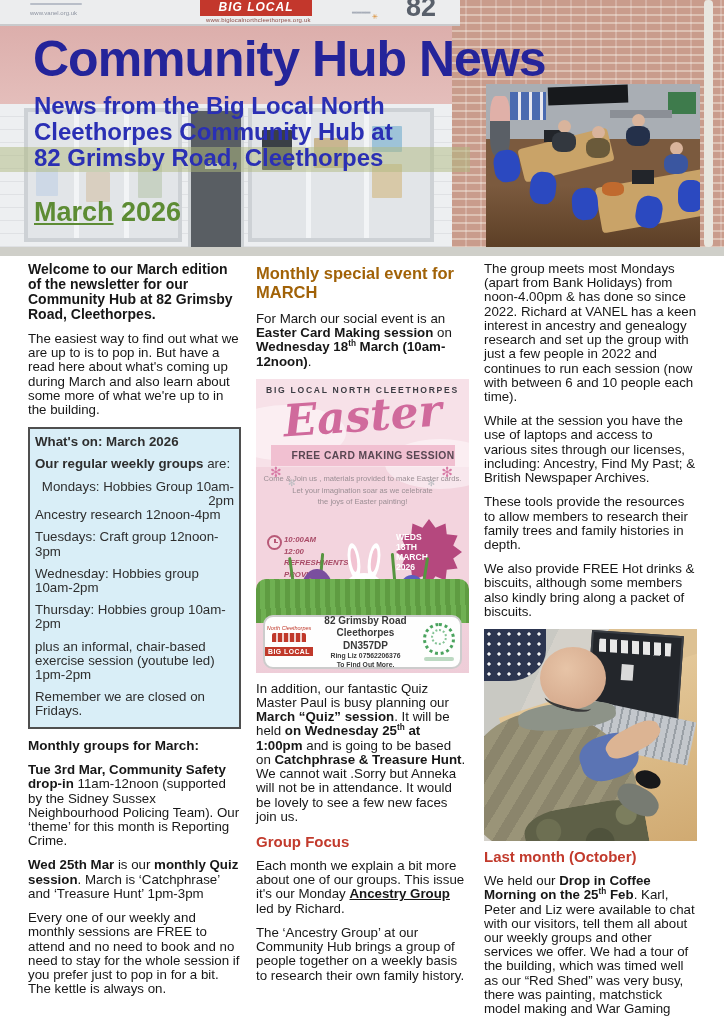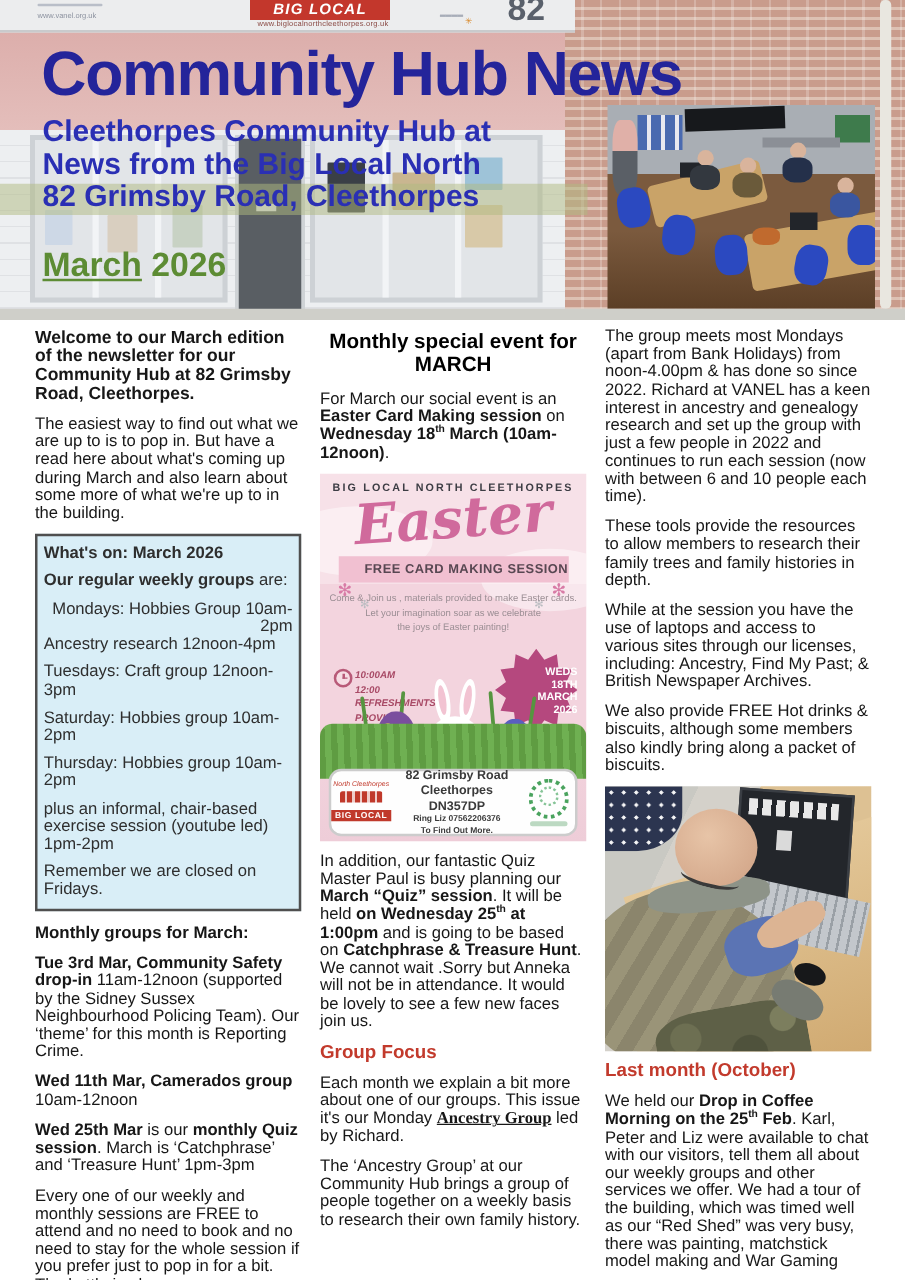--- a/index.html
+++ b/index.html
@@ -56,30 +56,30 @@
   .hd-title{position:absolute;left:33px;top:34px;margin:0;font-size:50px;line-height:1;
             font-weight:bold;letter-spacing:-1px;color:#24249a;}
   .hd-sub{position:absolute;left:34px;top:93px;font-size:24px;line-height:1.09;font-weight:bold;color:#2a2fb4;}
   .hd-date{position:absolute;left:34px;top:197px;font-size:27px;font-weight:bold;color:#5d8c34;}
   .hd-date .m{text-decoration:underline;}
 
   
   .col{position:absolute;top:262px;width:213px;font-size:13.3px;line-height:1.07;}
   .col1{left:28px;} .col2{left:256px;} .col3{left:484px;}
   .col p{margin:0 0 10px;}
-  .b{font-weight:bold;} .u{text-decoration:underline;font-family:Liberation Serif, serif;}
+  .b{font-weight:bold;} .u{text-decoration:underline;}
   sup{font-size:.62em;line-height:0;vertical-align:super;}
   .lead{font-weight:bold;font-size:14px;margin:0 0 7px;}
 
   .whats-on{background:#d9eef7;border:2px solid #4f4f4f;padding:6px 5px 0;margin:2px 0 10px;color:#2e2e2e;}
   .whats-on p{margin:0 0 8px;}
   .whats-on .tight{margin:0;text-align:right;}
   .wo-title{font-weight:bold;}
   .h-black{font-size:13.5px;font-weight:bold;margin:0 0 10px;}
-  .red-center{color:#000000;font-weight:bold;font-size:16.5px;line-height:1.15;text-align:center;margin:2px 0 10px;}
+  .red-center{color:#a16207;font-weight:bold;font-size:16.5px;line-height:1.15;text-align:left;margin:2px 0 10px;}
   .red-left{color:#c23a2c;font-weight:bold;font-size:15px;margin:2px 0 9px;}
 
   
   .flyer{position:relative;width:213px;height:294px;margin:2px 0 9px;overflow:hidden;
          background:linear-gradient(180deg,#f7e1e8 0 30%,#f3d4de 30% 70%,#eecdd8);}
   .fl-cloud{position:absolute;border-radius:50%;background:rgba(255,255,255,.45);}
   .fl-org{position:relative;margin-top:7px;text-align:center;font-size:8.6px;font-weight:bold;
           letter-spacing:1.7px;color:#3d3d44;}
   .fl-title{position:relative;text-align:center;font-family:"DejaVu Serif",serif;font-style:italic;
             font-weight:bold;font-size:44px;line-height:.95;color:#d06a9c;transform:rotate(-4deg);}
@@ -91,21 +91,21 @@
   .fl-banner::before{left:-13px;transform:skewY(12deg);}
   .fl-banner::after{right:-13px;transform:skewY(-12deg);}
   .fl-tag{position:relative;margin-top:7px;text-align:center;font-size:7.6px;color:#9b8e94;line-height:1.55;}
   .fl-time{position:absolute;left:11px;top:155px;font-size:7.8px;font-weight:bold;font-style:italic;
            color:#a84a66;line-height:1.5;padding-left:17px;}
   .clock{position:absolute;left:0;top:1px;width:11px;height:11px;border:2px solid #b85a78;border-radius:50%;background:#f6dde4;}
   .clock i{position:absolute;left:5px;top:2px;width:1.5px;height:4px;background:#b85a78;}
   .clock b{position:absolute;left:5px;top:5px;width:4px;height:1.5px;background:#b85a78;}
   .fl-badge{position:absolute;right:7px;top:140px;width:66px;height:66px;}
   .fl-badge svg{position:absolute;inset:0;}
-  .fl-badge-text{position:absolute;inset:0;display:flex;flex-direction:column;align-items:flex-end;justify-content:center;
+  .fl-badge-text{position:absolute;inset:0;display:flex;flex-direction:column;align-items:flex-start;justify-content:center;
                  color:#fff;font-weight:bold;font-size:8.6px;line-height:1.18;}
   .blade{position:absolute;width:3px;height:28px;background:#569540;border-radius:2px;}
   .fl-grass{position:absolute;left:0;bottom:50px;width:213px;height:44px;
             background:repeating-linear-gradient(88deg,#5f9c42 0 5px,#6fb052 5px 10px);border-radius:10px 10px 0 0;}
   .egg{position:absolute;border-radius:50% 50% 50% 50%/62% 62% 42% 42%;}
   .bunny{position:absolute;left:88px;bottom:66px;width:40px;height:48px;}
   .bn-ear{position:absolute;top:-16px;width:12px;height:36px;background:#fff;border-radius:50%;}
   .bn-ear i{position:absolute;left:3px;top:5px;width:6px;height:24px;background:#f2c3d2;border-radius:50%;}
   .bn-head{position:absolute;bottom:0;width:40px;height:34px;background:#fff;border-radius:50%;}
   .bn-eye{position:absolute;bottom:18px;width:4px;height:5px;background:#222;border-radius:50%;}
@@ -227,49 +227,48 @@
       <div class="pi-chair" style="left:150px;top:112px;transform:rotate(10deg);"></div>
       <div class="pi-chair" style="left:192px;top:96px;"></div>
       <div class="pi-bag"></div>
     </div>
 
     <div class="sage-band"></div>
     <div class="ph-ground"></div>
 
     <h1 class="hd-title">Community Hub News</h1>
     <div class="hd-sub">
+      <div>News from the Big Local North</div>
       <div>Cleethorpes Community Hub at</div>
-      <div>News from the Big Local North</div>
       <div>82 Grimsby Road, Cleethorpes</div>
     </div>
     <div class="hd-date">
       <span class="m">March</span>
       <span>2026</span>
     </div>
   </header>
 
   <section class="col col1">
     <p class="lead">Welcome to our March edition of the newsletter for our Community Hub at 82 Grimsby Road, Cleethorpes.</p>
     <p>The easiest way to find out what we are up to is to pop in. But have a read here about what's coming up during March and also learn about some more of what we're up to in the building.</p>
 
     <div class="whats-on">
       <p class="wo-title">What's on: March 2026</p>
       <p><span class="b">Our regular weekly groups</span><span> are:</span></p>
       <p class="tight">Mondays: Hobbies Group 10am-2pm</p>
       <p>Ancestry research 12noon-4pm</p>
       <p>Tuesdays: Craft group 12noon-3pm</p>
-      <p>Saturday: Hobbies group 10am-2pm</p>
+      <p>Wednesday: Hobbies group 10am-2pm</p>
       <p>Thursday: Hobbies group 10am-2pm</p>
       <p>plus an informal, chair-based exercise session (youtube led) 1pm-2pm</p>
       <p>Remember we are closed on Fridays.</p>
     </div>
 
     <h3 class="h-black">Monthly groups for March:</h3>
     <p><span class="b">Tue 3rd Mar, Community Safety drop-in</span><span> 11am-12noon (supported by the Sidney Sussex Neighbourhood Policing Team). Our ‘theme’ for this month is Reporting Crime.</span></p>
-    <p><span class="b">Wed 11th Mar, Camerados group</span><span> 10am-12noon</span></p>
     <p><span class="b">Wed 25th Mar</span><span> is our </span><span class="b">monthly Quiz session</span><span>. March is ‘Catchphrase’ and ‘Treasure Hunt’ 1pm-3pm</span></p>
     <p><span>Every one of our weekly and monthly sessions are FREE to attend and no need to book and no need to stay for the whole session if you prefer just to pop in for a bit. The kettle is always on.</span></p>
   </section>
 
   <section class="col col2">
     <h2 class="red-center">Monthly special event for MARCH</h2>
     <p><span>For March our social event is an </span><span class="b">Easter Card Making session</span><span> on </span><span class="b">Wednesday 18</span><sup class="b">th</sup><span class="b"> March (10am-12noon)</span><span>.</span></p>
 
     <div class="flyer">
       <div class="fl-cloud" style="left:-30px;top:26px;width:120px;height:56px;"></div>
@@ -350,22 +349,22 @@
     </div>
 
     <p><span>In addition, our fantastic Quiz Master Paul is busy planning our </span><span class="b">March “Quiz” session</span><span>.  It will be held </span><span class="b">on Wednesday 25</span><sup class="b">th</sup><span class="b"> at 1:00pm</span><span> and is going to be based on </span><span class="b">Catchphrase &amp; Treasure Hunt</span><span>. We cannot wait .Sorry but Anneka will not be in attendance. It would be lovely to see a few new faces join us.</span></p>
     <h3 class="red-left">Group Focus</h3>
     <p><span>Each month we explain a bit more about one of our groups. This issue it's our Monday </span><span class="b u">Ancestry Group</span><span> led by Richard.</span></p>
     <p><span>The ‘Ancestry Group’ at our Community Hub brings a group of people together on a weekly basis to research their own family history.</span></p>
   </section>
 
   <section class="col col3">
     <p>The group meets most Mondays (apart from Bank Holidays) from noon-4.00pm &amp; has done so since 2022. Richard at VANEL has a keen interest in ancestry and genealogy research and set up the group with just a few people in 2022 and continues to run each session (now with between 6 and 10 people each time).</p>
+    <p>While at the session you have the use of laptops and access to various sites through our licenses, including:  Ancestry,  Find My Past; &amp; British Newspaper Archives.</p>
     <p>These tools provide the resources to allow members to research their family trees and family histories in depth.</p>
-    <p>While at the session you have the use of laptops and access to various sites through our licenses, including:  Ancestry,  Find My Past; &amp; British Newspaper Archives.</p>
     <p>We also provide FREE Hot drinks &amp; biscuits, although some members also kindly bring along a packet of biscuits.</p>
 
     <div class="photo-man">
       <div class="pm-desk"></div>
       <div class="pm-screen">
         <div class="pm-thumbs"></div>
         <div class="pm-thumb2"></div>
       </div>
       <div class="pm-base"></div>
       <div class="pm-mouse"></div>

